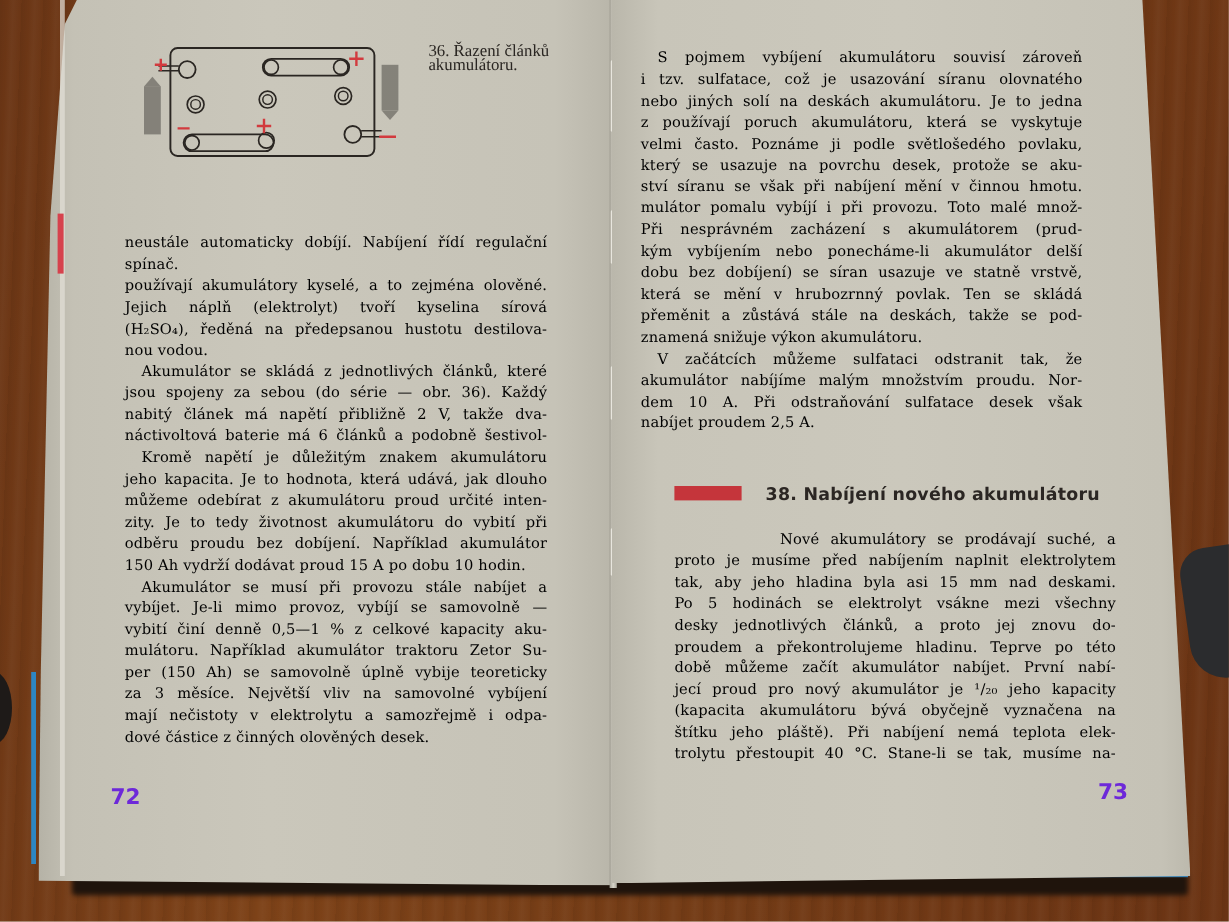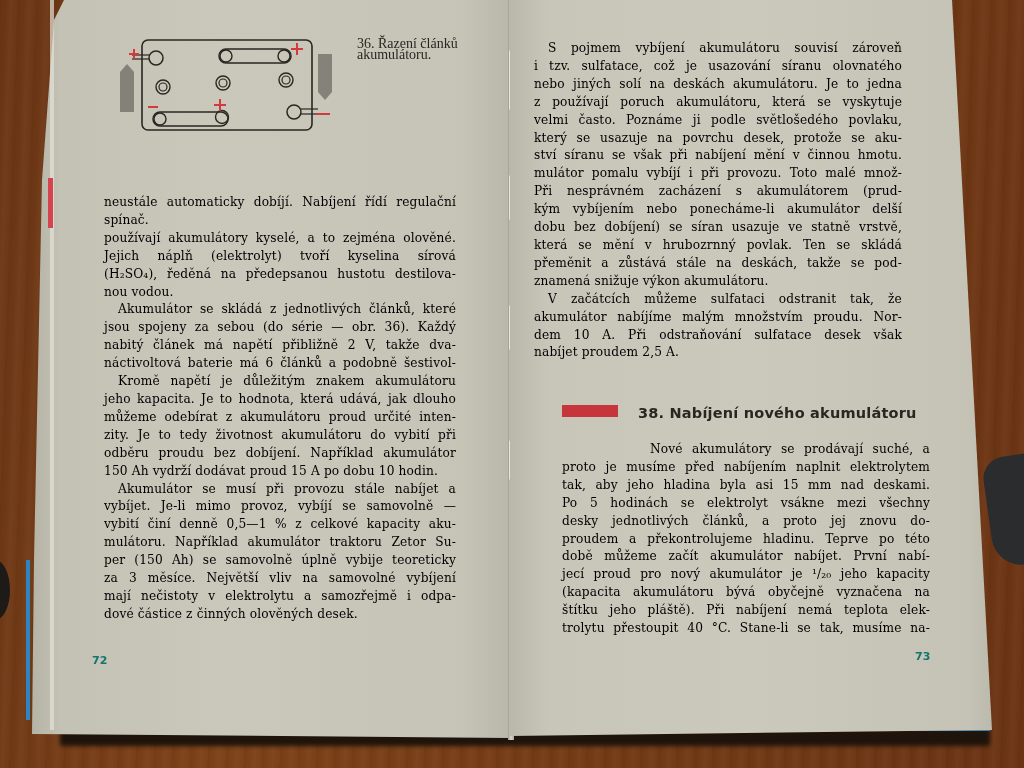--- a/index.html
+++ b/index.html
@@ -45,21 +45,21 @@
   .text-block .line { display:block; white-space:nowrap; text-align:justify; text-align-last:justify; }
   .text-block .line.last { text-align-last:left; }
   .indent { padding-left:14px; }
   .indent-big { padding-left:88px; }
 
   .left-text { left:104px; top:194px; width:352px; }
   .right-text-top { left:534px; top:40px; width:368px; }
   .right-text-bottom { left:562px; top:441px; width:368px; }
 
   .caption { position:absolute; left:357px; top:38px; font-family:Liberation Serif, serif; font-size:14px; line-height:11px; color:#2a2622; }
-  .page-num { position:absolute; font-family:"DejaVu Sans", sans-serif; font-weight:bold; font-size:11px; color:#0f766e;text-align:center; }
+  .page-num { position:absolute; font-family:"DejaVu Sans", sans-serif; font-weight:bold; font-size:18px; color:#6d28d9;text-align:center; }
   .page-num.left { left:92px; top:654px; }
   .page-num.right { left:915px; top:650px; }
 
   .section-heading { position:absolute; left:562px; top:405px; width:370px; height:22px; display:flex; }
   .section-bar { width:56px; height:12px; background:#c5353b; margin-right:20px; }
   .section-title { font-family:"DejaVu Sans", sans-serif; font-weight:bold; font-size:14.5px; color:#2b2623; letter-spacing:0.2px; }
 
   .figure { position:absolute; left:118px; top:30px; width:220px; height:110px; }
   .object-right { position:absolute; left:988px; top:455px; width:60px; height:110px; background:#2b2c2e; border-radius:22px 0 0 30px; transform:rotate(-8deg); }
   .object-left { position:absolute; left:-20px; top:560px; width:30px; height:60px; background:#1e1a18; border-radius:50%; }

